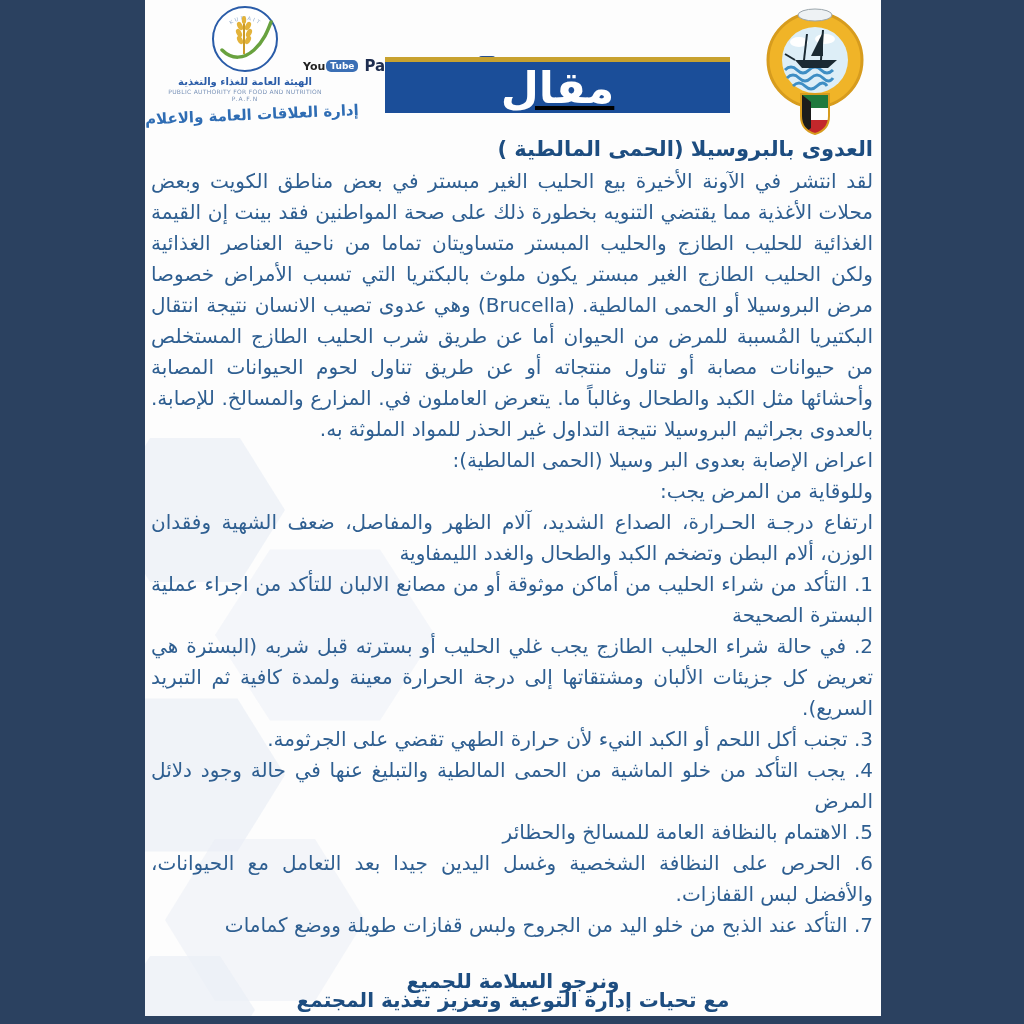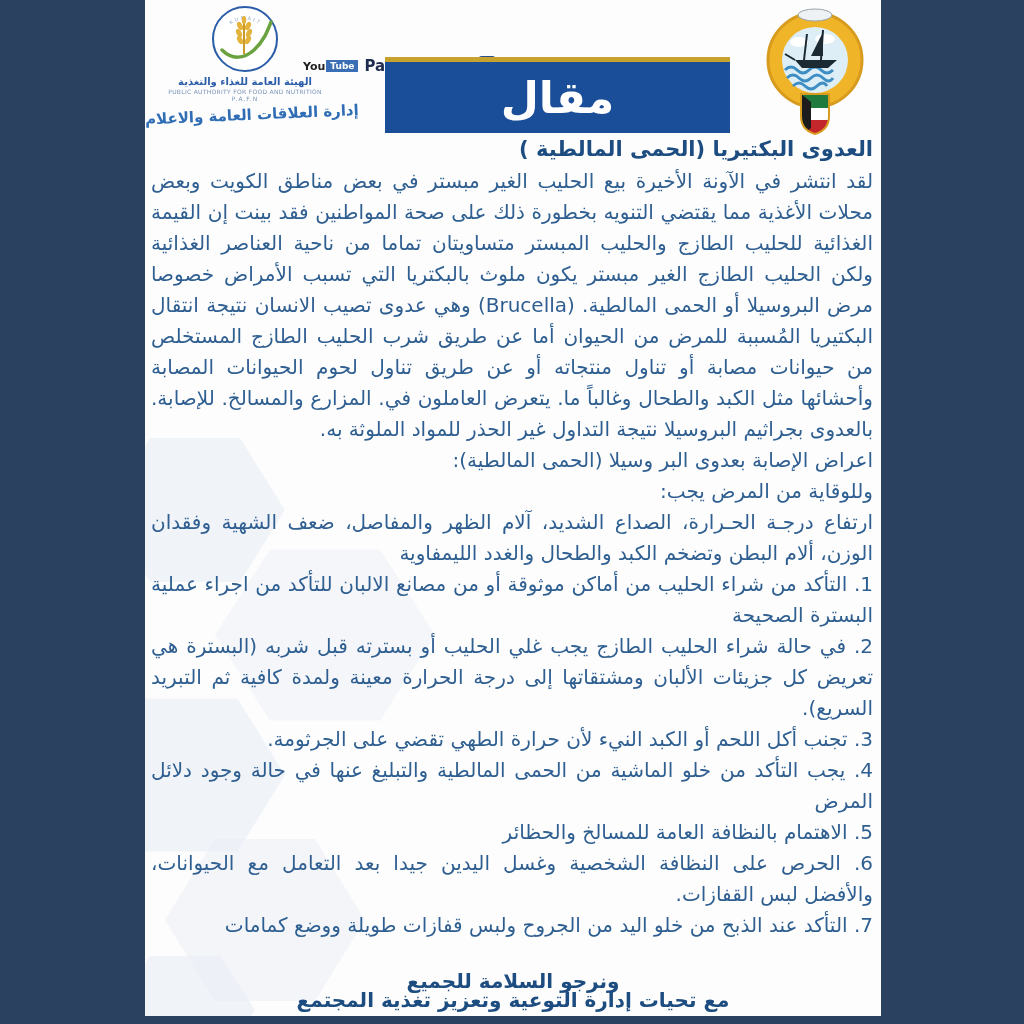--- a/index.html
+++ b/index.html
@@ -20,29 +20,29 @@
   
   .pafn{position:absolute;left:0;top:4px;width:200px;text-align:center;color:#2a5ca8;}
   .pafn svg{display:block;margin:0 auto;}
   .pafn .ar-name{font-size:10px;font-weight:bold;color:#2a5ca8;margin-top:2px;}
   .pafn .en-name{font-size:6px;color:#7a93b8;letter-spacing:.3px;margin-top:1px;}
   .pafn .abbr{font-size:6px;color:#7a93b8;letter-spacing:1px;}
   .pafn .dept{font-size:15px;font-weight:bold;color:#2f6db4;margin-top:4px;transform:rotate(-2.5deg);white-space:nowrap;}
   .social{position:absolute;left:158px;top:12px;display:flex;align-items:center;gap:6px;color:#1e2d4f;font-weight:bold;font-size:15px;margin-top:44px;}
   .yt-wordmark{display:inline-flex;align-items:center;}
   .yt-you{font-size:11px;font-weight:bold;color:#222;}
-  .yt-tube{background:#3b6fb5;color:#fff;font-size:9px;font-weight:bold;border-radius:0;padding:1px 4px;margin-left:1px;}
+  .yt-tube{background:#3b6fb5;color:#fff;font-size:9px;font-weight:bold;border-radius:5px;padding:1px 4px;margin-left:1px;}
   .handle{margin-right:14px;}
   .ig-icon{width:16px;height:16px;border:2px solid #27508f;border-radius:5px;position:relative;display:inline-block;}
   .ig-icon::before{content:"";position:absolute;left:3px;top:3px;width:6px;height:6px;border:2px solid #27508f;border-radius:50%;}
   .ig-icon::after{content:"";position:absolute;right:1px;top:1px;width:2px;height:2px;background:#27508f;border-radius:50%;}
   .banner{
-    position:absolute;left:240px;top:57px;width:345px;height:76px;
+    position:absolute;left:240px;top:57px;width:345px;height:56px;
     background:#1b4e99;border-top:5px solid #c8a22f;box-sizing:border-box;
-    display:flex;align-items:center;justify-content:center;
+    display:flex;align-items:center;justify-content:center;text-decoration:underline;
   }
   .banner span{color:#fff;font-size:44px;font-weight:bold;line-height:1;}
   .kw-emblem{position:absolute;left:610px;top:6px;}
   
   .article{
     position:absolute;right:8px;left:6px;top:134px;bottom:52px;
     direction:rtl;text-align:justify;text-align-last:right;
     color:#2f5f91;font-size:20px;line-height:31px;overflow:hidden;
   }
   .article h1{font-size:21px;line-height:30px;margin:0 0 2px 0;color:#1d4d80;font-weight:bold;text-align:right;}
@@ -126,21 +126,21 @@
         <rect x="46" y="88" width="28" height="14" fill="#1f7a3d"></rect>
         <rect x="46" y="102" width="28" height="12" fill="#ffffff"></rect>
         <rect x="46" y="114" width="28" height="16" fill="#c3272b"></rect>
         <polygon points="46,88 56,96 56,122 46,130" fill="#1c1c1c"></polygon>
       </g>
       <path d="M46 88 h28 v22 q0 14 -14 18 q-14 -4 -14 -18 Z" fill="none" stroke="#d79c1e" stroke-width="2"></path>
     </svg>
   </div>
 
   <main class="article">
-    <h1>العدوى البكتيريا (الحمى المالطية )</h1>
+    <h1>العدوى بالبروسيلا (الحمى المالطية )</h1>
     <p>لقد انتشر في الآونة الأخيرة بيع الحليب الغير مبستر في بعض مناطق الكويت وبعض محلات الأغذية مما يقتضي التنويه بخطورة ذلك على صحة المواطنين فقد بينت إن القيمة الغذائية للحليب الطازج والحليب المبستر متساويتان تماما من ناحية العناصر الغذائية ولكن الحليب الطازج الغير مبستر يكون ملوث بالبكتريا التي تسبب الأمراض خصوصا مرض البروسيلا أو الحمى المالطية. (Brucella) وهي عدوى تصيب الانسان نتيجة انتقال البكتيريا المُسببة للمرض من الحيوان أما عن طريق شرب الحليب الطازج المستخلص من حيوانات مصابة أو تناول منتجاته أو عن طريق تناول لحوم الحيوانات المصابة وأحشائها مثل الكبد والطحال وغالباً ما. يتعرض العاملون في. المزارع والمسالخ. للإصابة. بالعدوى بجراثيم البروسيلا نتيجة التداول غير الحذر للمواد الملوثة به.</p>
     <p>اعراض الإصابة بعدوى البر وسيلا (الحمى المالطية):</p>
     <p>وللوقاية من المرض يجب:</p>
     <p>ارتفاع درجـة الحـرارة، الصداع الشديد، آلام الظهر والمفاصل، ضعف الشهية وفقدان الوزن، ألام البطن وتضخم الكبد والطحال والغدد الليمفاوية</p>
     <p class="item">1. التأكد من شراء الحليب من أماكن موثوقة أو من مصانع الالبان للتأكد من اجراء عملية البسترة الصحيحة</p>
     <p class="item">2. في حالة شراء الحليب الطازج يجب غلي الحليب أو بسترته قبل شربه (البسترة هي تعريض كل جزيئات الألبان ومشتقاتها إلى درجة الحرارة معينة ولمدة كافية ثم التبريد السريع).</p>
     <p class="item">3. تجنب أكل اللحم أو الكبد النيء لأن حرارة الطهي تقضي على الجرثومة.</p>
     <p class="item">4. يجب التأكد من خلو الماشية من الحمى المالطية والتبليغ عنها في حالة وجود دلائل المرض</p>
     <p class="item">5. الاهتمام بالنظافة العامة للمسالخ والحظائر</p>
     <p class="item">6. الحرص على النظافة الشخصية وغسل اليدين جيدا بعد التعامل مع الحيوانات، والأفضل لبس القفازات.</p>

